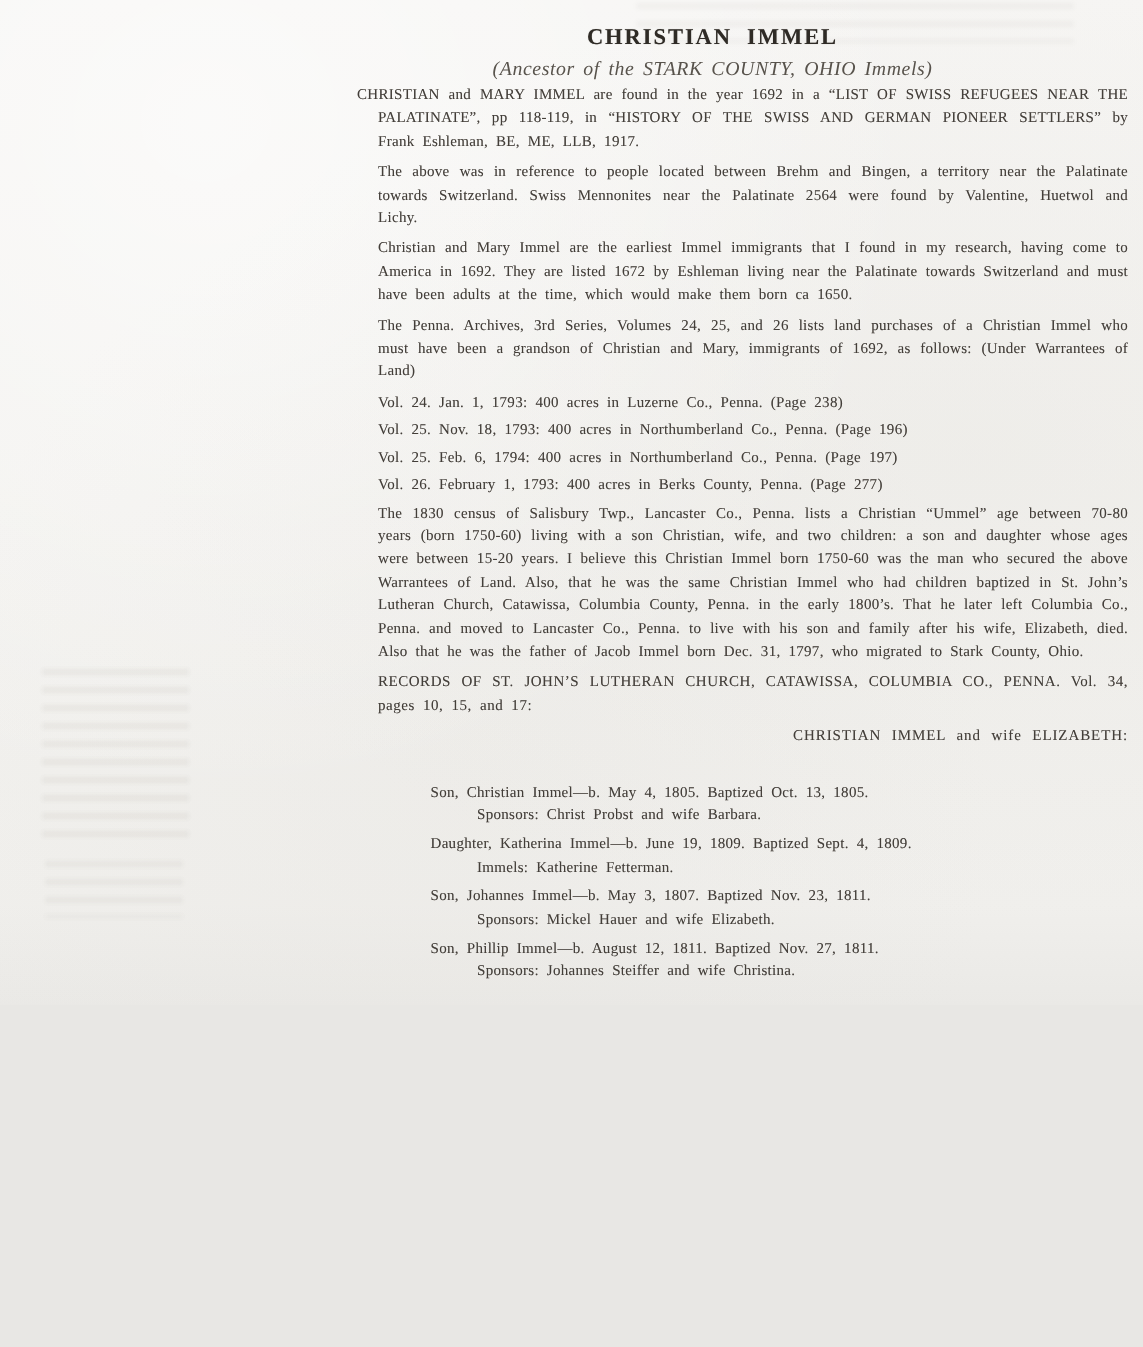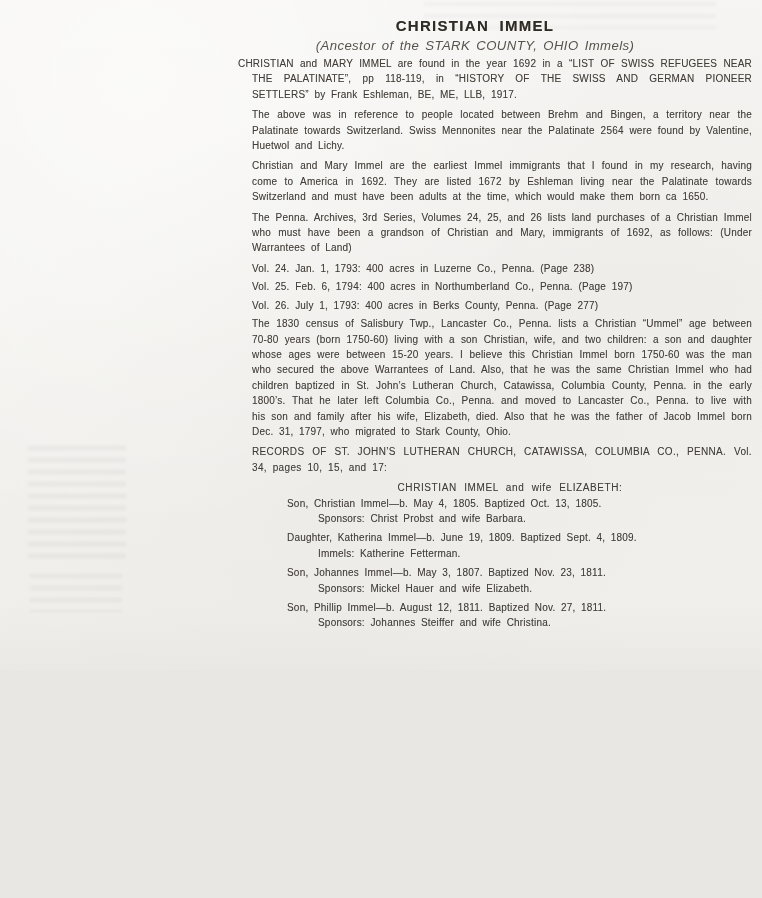--- a/index.html
+++ b/index.html
@@ -1,18 +1,18 @@
 <!DOCTYPE html>
 <html><head>
 <meta charset="utf-8">
 <style>
   html,body { margin:0; padding:0; background:#e8e7e4; }
   .paper {
     position:relative; width:762px; height:670px; overflow:hidden;
-    font-family:Liberation Sans, sans-serif;
+    font-family:Liberation Serif, serif;
     color:#433e39;
     background:
       radial-gradient(ellipse at 18% 12%, rgba(255,255,255,0.55), transparent 55%),
       radial-gradient(ellipse at 85% 45%, rgba(226,224,219,0.30), transparent 60%),
       radial-gradient(ellipse at 40% 80%, rgba(231,229,225,0.35), transparent 55%),
       linear-gradient(180deg, #f6f5f3 0%, #f3f2ef 50%, #f0efec 90%, #eae9e6 100%);
   }
   
   .smudge {
     position:absolute; filter:blur(1.4px); pointer-events:none;
@@ -40,21 +40,21 @@
   .column {
     position:absolute; left:252px; top:56px; width:500px;
     font-size:10px; line-height:15.4px;
     text-align:justify; letter-spacing:.2px; word-spacing:2.6px;
     text-shadow:0 0 .4px rgba(67,62,57,.35);
   }
   .column p { margin:0 0 5px 0; }
   p.hang { text-indent:-14px; }
   p.vol  { padding-left:20px; text-indent:-20px; margin-bottom:3px; }
   p.records { letter-spacing:.35px; }
-  p.family-heading { margin:1px 0 0 16px; text-align:center; letter-spacing:.6px; word-spacing:4px; }
+  p.family-heading { margin:1px 0 22px 16px; text-align:right; letter-spacing:.6px; word-spacing:4px; }
   .entry { margin-bottom:4px; }
   .entry .child-line   { margin:0 0 0 13px; text-indent:22px; }
   .entry .sponsor-line { margin:0 0 0 66px; text-align:left; }
 
   .pageno {
     position:absolute; left:186px; top:839px; width:570px;
     text-align:left; font-size:13.5px; color:#4a453f; letter-spacing:1px;
   }
 </style>
 </head>
@@ -72,22 +72,23 @@
     <h1 class="doc-title">CHRISTIAN IMMEL</h1>
     <div class="doc-subtitle">(Ancestor of the STARK COUNTY, OHIO Immels)</div>
   </header>
 
   <main class="column">
     <p class="hang">CHRISTIAN and MARY IMMEL are found in the year 1692 in a “LIST OF SWISS REFUGEES NEAR THE PALATINATE”, pp 118-119, in “HISTORY OF THE SWISS AND GERMAN PIONEER SETTLERS” by Frank Eshleman, BE, ME, LLB, 1917.</p>
     <p>The above was in reference to people located between Brehm and Bingen, a territory near the Palatinate towards Switzerland. Swiss Mennonites near the Palatinate 2564 were found by Valentine, Huetwol and Lichy.</p>
     <p>Christian and Mary Immel are the earliest Immel immigrants that I found in my research, having come to America in 1692. They are listed 1672 by Eshleman living near the Palatinate towards Switzerland and must have been adults at the time, which would make them born ca 1650.</p>
     <p>The Penna. Archives, 3rd Series, Volumes 24, 25, and 26 lists land purchases of a Christian Immel who must have been a grandson of Christian and Mary, immigrants of 1692, as follows: (Under Warrantees of Land)</p>
     <p class="vol">Vol. 24. Jan. 1, 1793: 400 acres in Luzerne Co., Penna. (Page 238)</p>
+    <p class="vol">Vol. 25. Nov. 18, 1793: 400 acres in Northumberland Co., Penna. (Page 196)</p>
     <p class="vol">Vol. 25. Feb. 6, 1794: 400 acres in Northumberland Co., Penna. (Page 197)</p>
-    <p class="vol">Vol. 26. July 1, 1793: 400 acres in Berks County, Penna. (Page 277)</p>
+    <p class="vol">Vol. 26. February 1, 1793: 400 acres in Berks County, Penna. (Page 277)</p>
     <p>The 1830 census of Salisbury Twp., Lancaster Co., Penna. lists a Christian “Ummel” age between 70-80 years (born 1750-60) living with a son Christian, wife, and two children: a son and daughter whose ages were between 15-20 years. I believe this Christian Immel born 1750-60 was the man who secured the above Warrantees of Land. Also, that he was the same Christian Immel who had children baptized in St. John’s Lutheran Church, Catawissa, Columbia County, Penna. in the early 1800’s. That he later left Columbia Co., Penna. and moved to Lancaster Co., Penna. to live with his son and family after his wife, Elizabeth, died. Also that he was the father of Jacob Immel born Dec. 31, 1797, who migrated to Stark County, Ohio.</p>
     <p class="records">RECORDS OF ST. JOHN’S LUTHERAN CHURCH, CATAWISSA, COLUMBIA CO., PENNA. Vol. 34, pages 10, 15, and 17:</p>
 
     <p class="family-heading">CHRISTIAN IMMEL and wife ELIZABETH:</p>
 
     <div class="entry">
       <p class="child-line">Son, Christian Immel—b. May 4, 1805. Baptized Oct. 13, 1805.</p>
       <p class="sponsor-line">Sponsors: Christ Probst and wife Barbara.</p>
     </div>
     <div class="entry">

